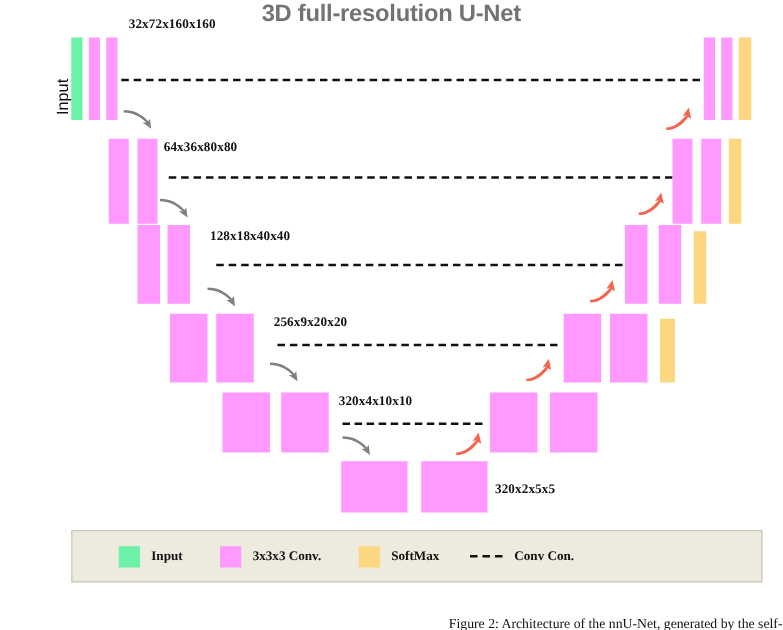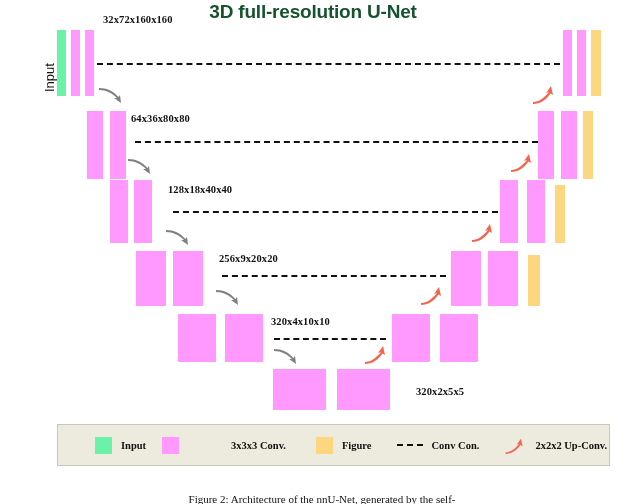--- a/index.html
+++ b/index.html
@@ -21,21 +21,21 @@
     height: 504px;
   }
   #title {
     position: absolute;
     left: 0;
     top: 1px;
     width: 626px;
     text-align: center;
     font-size: 19px;
     font-weight: bold;
-    color: #14532d;
+    color: #737373;
     letter-spacing: -0.2px;
     font-family: "Liberation Sans", sans-serif;
   }
   .bar {
     position: absolute;
   }
   .dim-label {
     position: absolute;
     font-size: 10.5px;
     font-weight: bold;
@@ -108,21 +108,21 @@
     position: absolute;
     left: 0;
     top: 492px;
     width: 626px;
     font-size: 11px;
     color: #111111;
     font-family: "Liberation Serif", serif;
     overflow: hidden;
     height: 12px;
     line-height: 15px;
-    text-align: center;
+    text-align: right;
     padding-left: 18px;
     box-sizing: border-box;
   }
 </style>
 </head>
 <body>
 
 <div id="figure">
 
   <div id="title">3D full-resolution U-Net</div>
@@ -220,50 +220,44 @@
   <svg class="arrow-up" style="left:363px; top:344px;" viewBox="0 0 26 20">
     <path d="M2,18 C8,18 13,14 18,8 L15,9 L20,2 L22,11 L19.5,9.5 C15,16 9,20 2,20 Z" fill="#f2664f"></path>
   </svg>
 
   <div class="bar" style="left:392px; top:314px; width:38px; height:48px; background:#ff99ff;"></div>
   <div class="bar" style="left:440px; top:314px; width:38px; height:48px; background:#ff99ff;"></div>
 
   <div class="bar" style="left:273px; top:369px; width:53px; height:41px; background:#ff99ff;"></div>
   <div class="bar" style="left:337px; top:369px; width:53px; height:41px; background:#ff99ff;"></div>
 
-  <div class="dim-label" style="left:396px; top:386px;margin-left:20px;">320x2x5x5</div>
+  <div class="dim-label" style="left:396px; top:386px;">320x2x5x5</div>
 
   <div id="legend">
     <div class="legend-row">
 
       <div class="legend-item" style="margin-left:37px;">
         <span class="legend-swatch" style="background:#6cf2a8;"></span>
         <span class="legend-text">Input</span>
       </div>
 
-      <div class="legend-item" style="margin-left:16px;gap:43px;">
+      <div class="legend-item" style="margin-left:30px;">
         <span class="legend-swatch" style="background:#ff99ff;"></span>
         <span class="legend-text">3x3x3 Conv.</span>
       </div>
 
       <div class="legend-item" style="margin-left:30px;">
         <span class="legend-swatch" style="background:#fcd77f;"></span>
-        <span class="legend-text">Figure</span>
+        <span class="legend-text">SoftMax</span>
       </div>
 
       <div class="legend-item" style="margin-left:25px;">
         <span class="legend-dash"></span>
         <span class="legend-text">Conv Con.</span>
       </div>
 
-      <div class="legend-item" style="margin-left:25px;">
-        <svg width="22" height="17" viewBox="0 0 26 20">
-          <path d="M2,18 C8,18 13,14 18,8 L15,9 L20,2 L22,11 L19.5,9.5 C15,16 9,20 2,20 Z" fill="#f2664f"></path>
-        </svg>
-        <span class="legend-text">2x2x2 Up-Conv.</span>
-      </div>
 
     </div>
   </div>
 
   <div id="caption">Figure 2: Architecture of the nnU-Net, generated by the self-</div>
 
 </div>
 
 </body></html>

